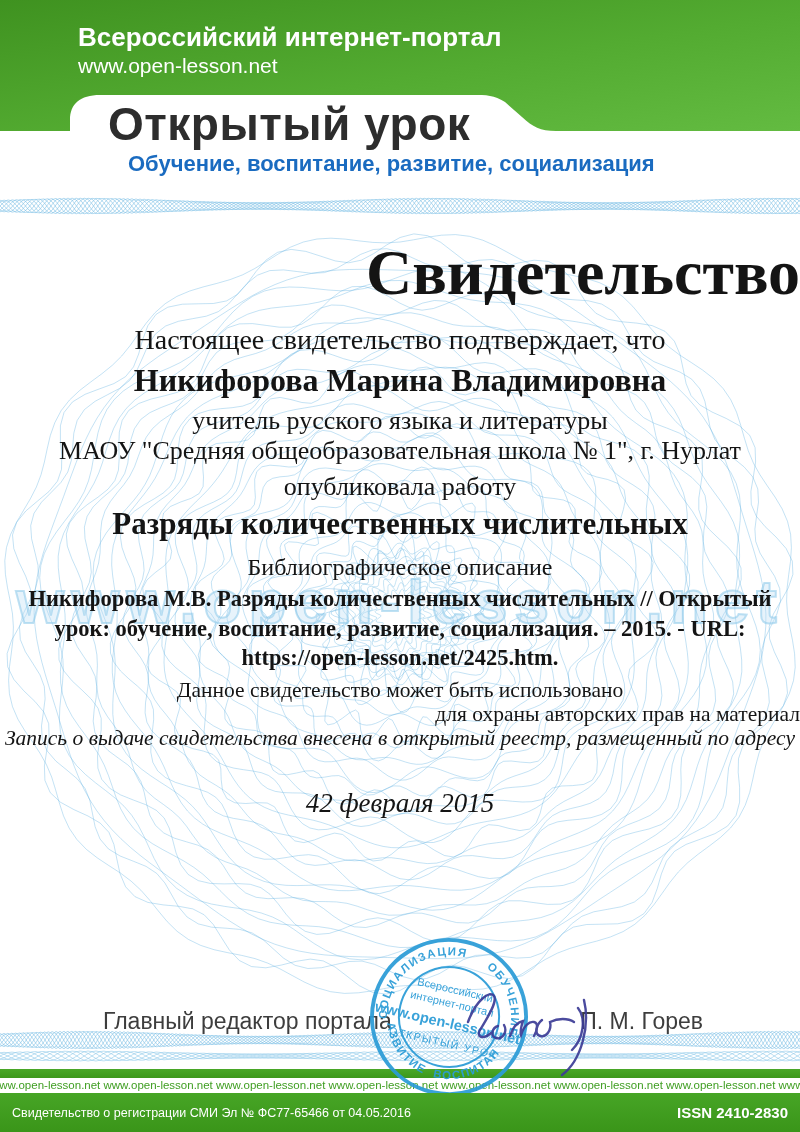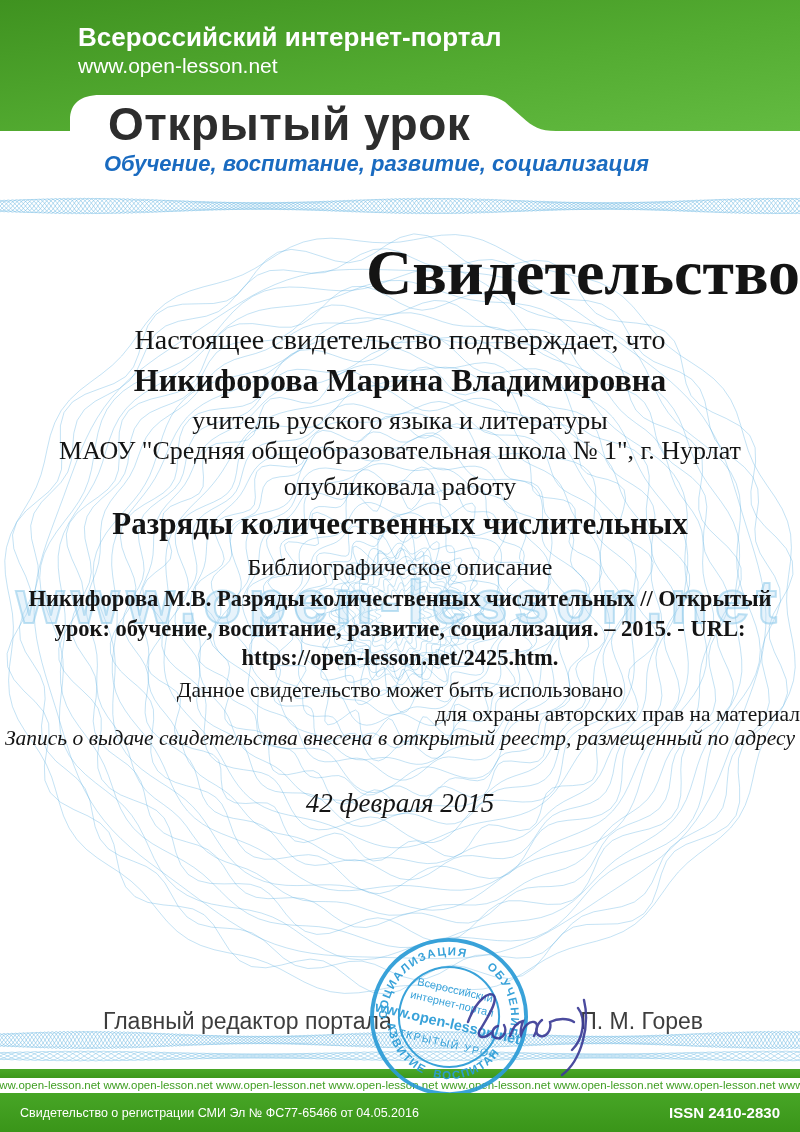--- a/index.html
+++ b/index.html
@@ -5,21 +5,21 @@
   html,body{margin:0;padding:0;background:#ffffff;}
   .page{position:relative;width:800px;height:1132px;background:#fff;overflow:hidden;
         font-family:"Liberation Sans",sans-serif;}
   .abs{position:absolute;}
   
   .hdr-svg{position:absolute;top:0;left:0;z-index:2;}
   .hdr-title{position:absolute;left:78px;top:22px;color:#fff;font-size:26px;font-weight:bold;z-index:3;}
   .hdr-url{position:absolute;left:78px;top:54px;color:#fff;font-size:21px;z-index:3;}
   .brand{position:absolute;left:108px;top:97px;color:#2d2d2d;font-size:46px;font-weight:bold;
          letter-spacing:.5px;z-index:3;}
-  .tagline{position:absolute;left:104px;top:151px;color:#1a6bc0;font-size:22px;font-style:italic;
+  .tagline{position:absolute;left:128px;top:151px;color:#1a6bc0;font-size:22px;
            font-weight:bold;z-index:3;}
   
   .band-top{position:absolute;left:0;top:190px;z-index:1;}
   .band-bottom{position:absolute;left:0;top:1026px;z-index:1;}
   .rosette{position:absolute;left:0;top:218px;z-index:1;}
   .watermark{position:absolute;left:0;top:566px;width:800px;text-align:center;z-index:1;
              font-size:62px;font-weight:bold;letter-spacing:7px;color:rgba(185,220,242,.34);
              -webkit-text-stroke:2px rgba(138,200,234,.55);white-space:nowrap;}
   
   .ser{font-family:"Liberation Serif",serif;color:#141414;width:800px;text-align:center;z-index:2;}
@@ -43,21 +43,21 @@
   .stamp{position:absolute;left:361px;top:929px;z-index:4;}
   .signature{position:absolute;left:450px;top:980px;z-index:5;}
   
   .f-thin{position:absolute;left:0;top:1069px;width:800px;height:9px;z-index:3;
           background:linear-gradient(#4aa728,#3c981b);}
   .f-urls{position:absolute;left:0;top:1078px;width:800px;height:15px;background:#fff;z-index:2;
           color:#3f9e22;font-size:11.5px;line-height:15px;white-space:nowrap;overflow:hidden;
           text-indent:-9px;}
   .f-main{position:absolute;left:0;top:1093px;width:800px;height:39px;z-index:6;
           background:linear-gradient(#47a526,#3a9519);display:flex;align-items:center;
-          justify-content:space-between;box-sizing:border-box;padding:0 20px;}
+          justify-content:space-between;box-sizing:border-box;padding:0 12px;}
   .f-reg{color:#fff;font-size:12.5px;}
   .f-issn{color:#fff;font-size:15px;font-weight:bold;}
 </style>
 </head>
 <body>
 
 <div class="page">
 
   <svg class="hdr-svg" width="800" height="135">
     <defs>

